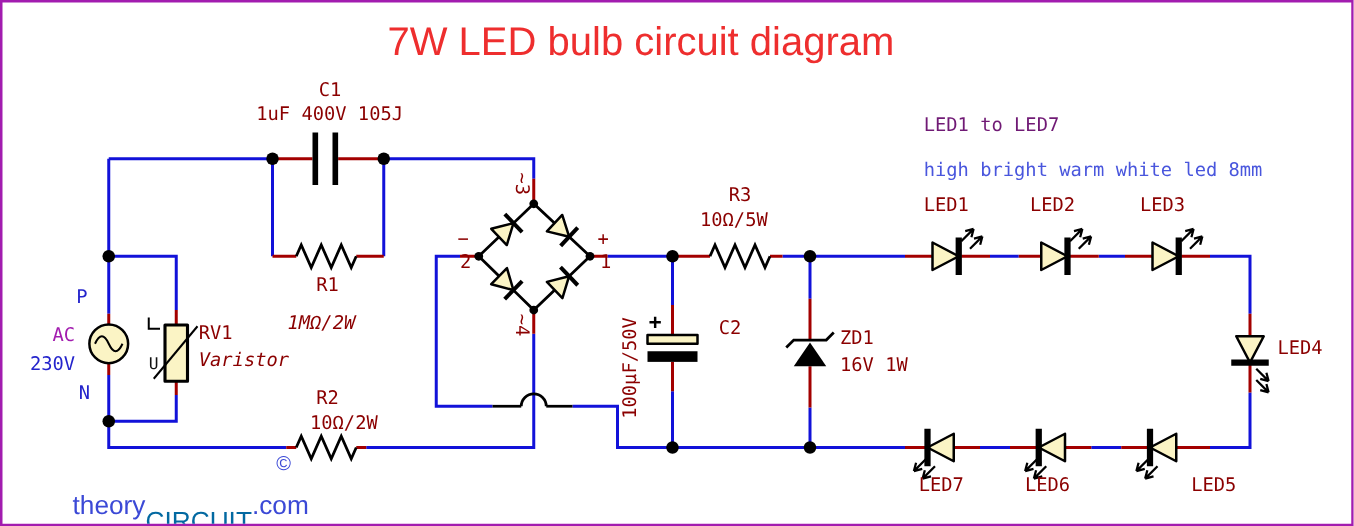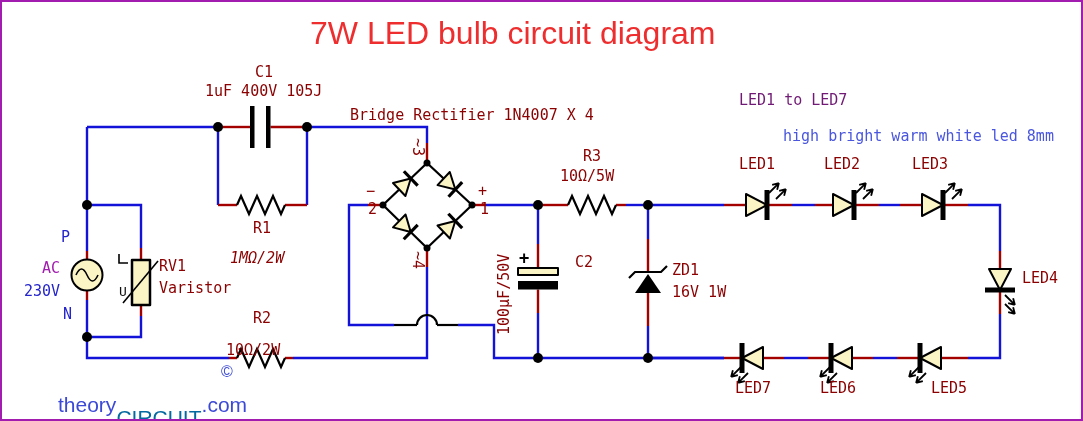--- a/index.html
+++ b/index.html
@@ -18,21 +18,21 @@
   .blk{stroke:#000;stroke-width:2.2;fill:none;}
   .thin{stroke:#000;stroke-width:1.6;fill:none;}
   .body{fill:#fbf4c5;stroke:#000;stroke-width:2;stroke-linejoin:round;}
   .bar{stroke:#000;stroke-width:5;}
   .bar2{stroke:#000;stroke-width:3.2;}
   .dot{fill:#000;}
   .arrow{stroke:#000;stroke-width:1.8;fill:none;}
   .lbl{position:absolute;font-size:15px;color:#8b0000;white-space:pre;line-height:1.1;}
   .blue{color:#2424cc;}
   .note{color:#701a75;}
-  .note-light{color:#4956dd;margin-left:44px;}
+  .note-light{color:#4956dd;}
   .rot-cw{transform:rotate(90deg);transform-origin:0 0;}
   .rot-ccw{transform:rotate(-90deg);transform-origin:0 0;}
   #title{
     position:absolute;left:308px;top:13px;
     font-family:"Liberation Sans", sans-serif;
     font-size:32px;color:#ee2e2e;white-space:pre;
   }
   #footer{
     position:absolute;left:56px;top:377px;
     font-family:"Liberation Sans", sans-serif;
@@ -213,36 +213,35 @@
       <circle cx="536" cy="356" r="5" class="dot"></circle>
       <circle cx="646" cy="356" r="5" class="dot"></circle>
     </g>
   </svg>
 
   <div id="title">7W LED bulb circuit diagram</div>
 
   <div class="lbl" style="left:253px;top:62px;">C1</div>
   <div class="lbl" style="left:203px;top:81px;text-align:right;">1uF 400V 105J</div>
 
-  <div class="lbl" style="left:348px;top:105px;">Bridge Rectifier 1N4007 X 4</div>
 
   <div class="lbl" style="left:251px;top:218px;">R1</div>
   <div class="lbl" style="left:228px;top:248px;font-style:italic;">1MΩ/2W</div>
 
   <div class="lbl" style="left:157px;top:256px;">RV1</div>
-  <div class="lbl" style="left:157px;top:278px;">Varistor</div>
+  <div class="lbl" style="left:157px;top:278px;font-style:italic;">Varistor</div>
   <div class="lbl umark" style="left:117px;top:283px;">U</div>
 
   <div class="lbl blue" style="left:59px;top:227px;">P</div>
   <div class="lbl" style="left:40px;top:258px;color:#a21caf;">AC</div>
   <div class="lbl blue" style="left:22px;top:281px;">230V</div>
   <div class="lbl blue" style="left:61px;top:304px;">N</div>
 
   <div class="lbl" style="left:251px;top:308px;">R2</div>
-  <div class="lbl" style="left:224px;top:328px;margin-top:12px;">10Ω/2W</div>
+  <div class="lbl" style="left:246px;top:328px;">10Ω/2W</div>
 
   <div class="lbl" style="left:364px;top:181px;">−</div>
   <div class="lbl" style="left:366px;top:199px;">2</div>
   <div class="lbl" style="left:476px;top:181px;">+</div>
   <div class="lbl" style="left:478px;top:199px;">1</div>
   <div class="lbl rot-cw" style="left:424px;top:136px;"><span>~</span><span>3</span></div>
   <div class="lbl rot-cw" style="left:424px;top:249px;"><span>~</span><span>4</span></div>
 
   <div class="lbl" style="left:581px;top:146px;">R3</div>
   <div class="lbl" style="left:558px;top:166px;">10Ω/5W</div>
@@ -254,21 +253,21 @@
   <div class="lbl" style="left:670px;top:260px;">ZD1</div>
   <div class="lbl" style="left:670px;top:282px;">16V 1W</div>
 
   <div class="lbl note" style="left:737px;top:90px;">LED1 to LED7</div>
   <div class="lbl note-light" style="left:737px;top:126px;">high bright warm white led 8mm</div>
 
   <div class="lbl" style="left:737px;top:154px;">LED1</div>
   <div class="lbl" style="left:822px;top:154px;">LED2</div>
   <div class="lbl" style="left:910px;top:154px;">LED3</div>
   <div class="lbl" style="left:1020px;top:268px;">LED4</div>
-  <div class="lbl" style="left:929px;top:378px;">LED5</div>
+  <div class="lbl" style="left:951px;top:378px;">LED5</div>
   <div class="lbl" style="left:818px;top:378px;">LED6</div>
   <div class="lbl" style="left:733px;top:378px;">LED7</div>
 
   <div id="copy">©</div>
   <div id="footer">
     <span class="brand b-blue">theory</span><span class="brand b-mag">CIRCUIT</span><span class="brand b-blue">.com</span>
   </div>
 
 </div>
 

